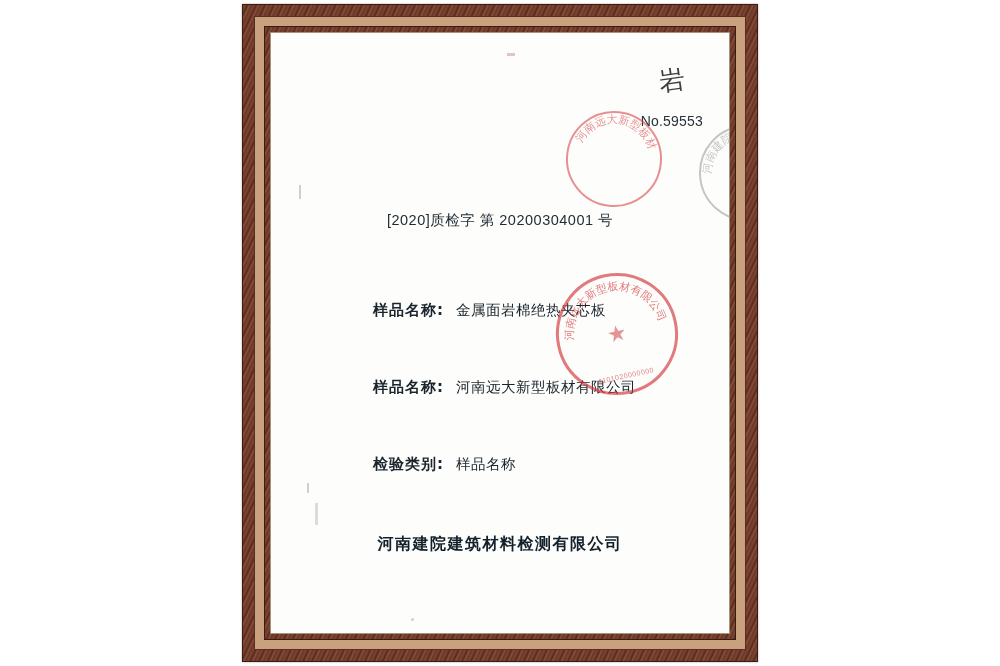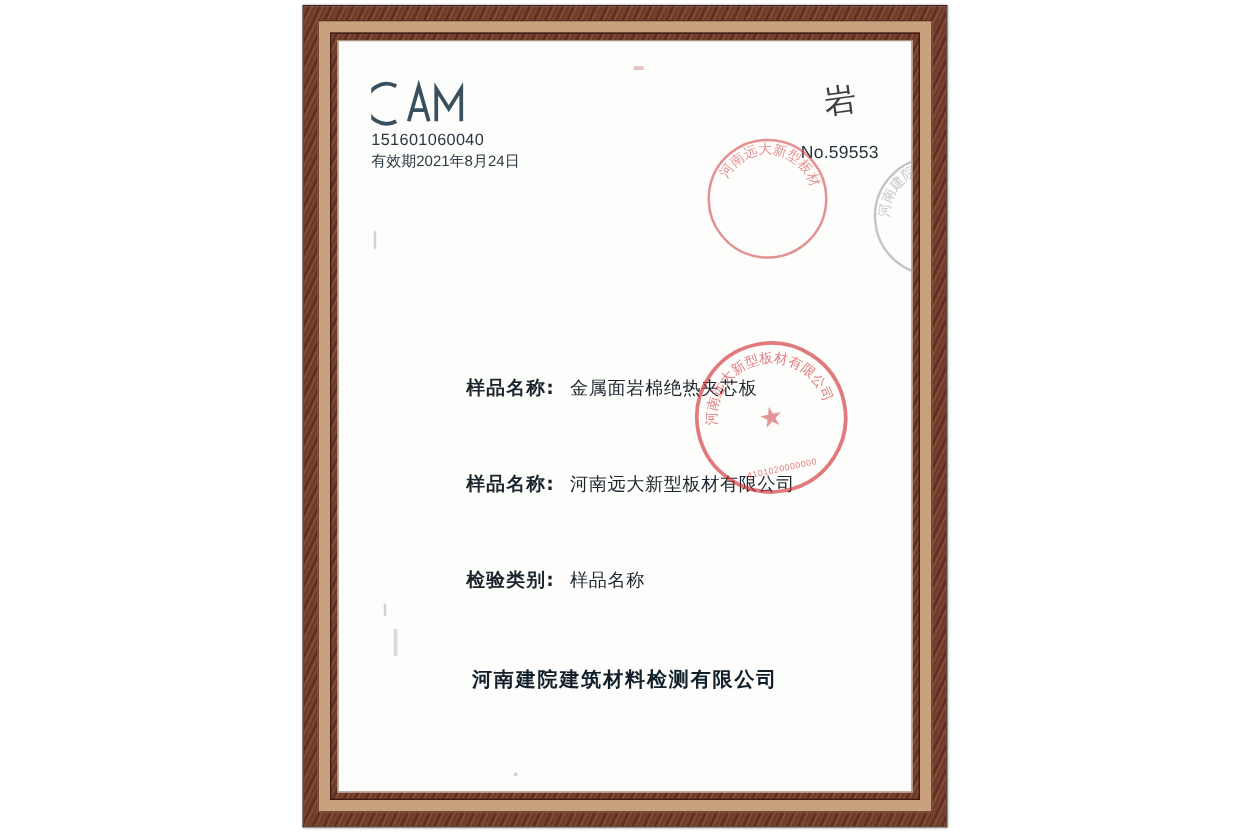--- a/index.html
+++ b/index.html
@@ -270,40 +270,26 @@
 </head>
 <body>
 
 <div id="page">
 
   <div class="cert-frame">
     <div class="cert-frame-inner">
       <div class="cert-frame-inner2">
         <div class="cert-page">
 
-          <div class="ma-block">
-            <div class="ma-logo">
-              <svg width="88" height="40" viewBox="0 0 88 40" xmlns="http://www.w3.org/2000/svg">
-                <g fill="none" stroke="#39505e" stroke-width="3">
-                  <path d="M20 6 A16 16 0 1 0 20 34"></path>
-                  <path d="M30 34 L38 6 L46 34"></path>
-                  <path d="M33 25 L43 25"></path>
-                  <path d="M52 34 L52 8 L62 24 L72 8 L72 34"></path>
-                </g>
-                <path d="M6 3 L84 3 L84 37 L6 37" fill="none" stroke="#39505e" stroke-width="2" opacity="0.0"></path>
-              </svg>
-            </div>
-            <div class="ma-code">151601060040</div>
-            <div class="ma-valid">有效期2021年8月24日</div>
-          </div>
 
           <div class="handwritten">岩</div>
 
           <div class="report-no">No.59553</div>
 
+          <div class="sub-title">[2020]质检字   第 20200304001 号</div>
 
           <div class="fields">
             <div class="field-row">
               <div class="field-label">样品名称:</div>
               <div class="field-value">金属面岩棉绝热夹芯板</div>
             </div>
             <div class="field-row">
               <div class="field-label">样品名称:</div>
               <div class="field-value">河南远大新型板材有限公司</div>
             </div>

